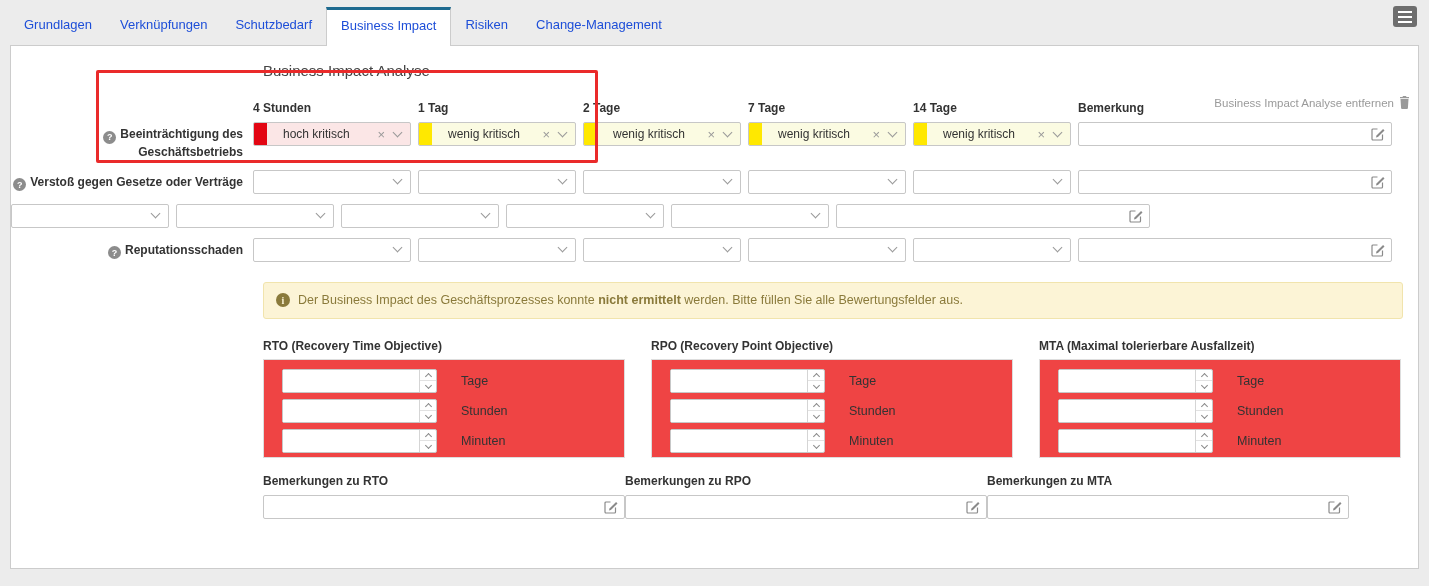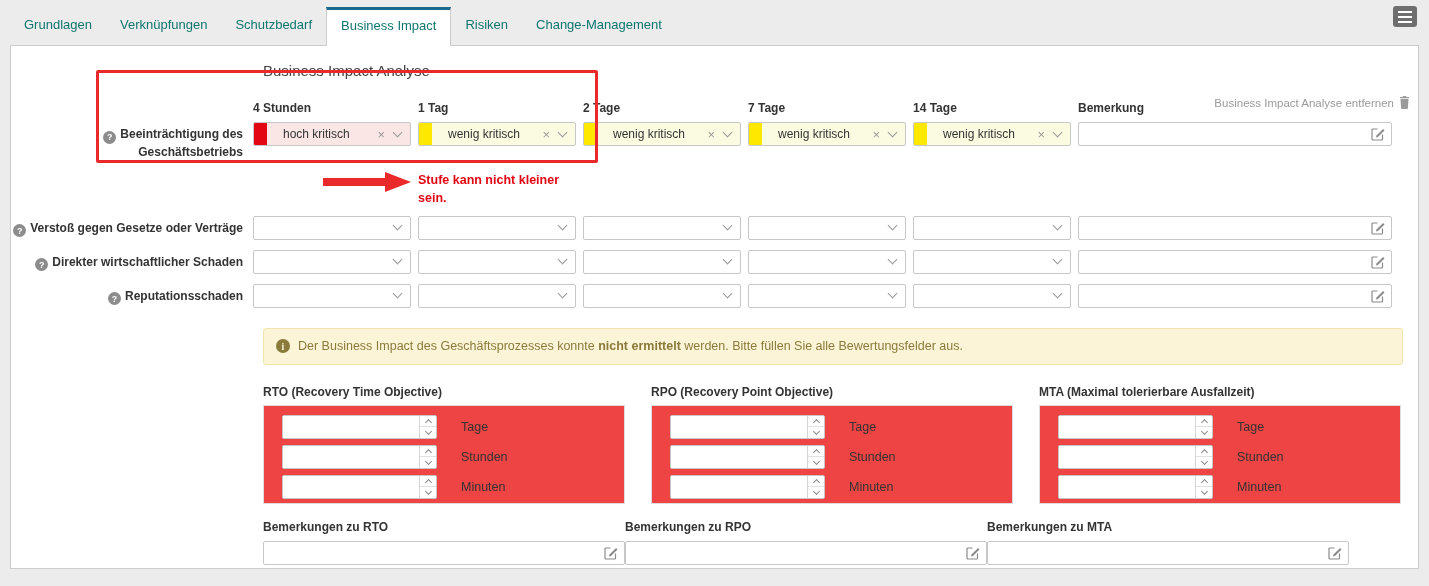--- a/index.html
+++ b/index.html
@@ -6,21 +6,21 @@
   * { box-sizing: border-box; margin: 0; padding: 0; }
   html,body { width:1429px; height:586px; }
   body {
     background:#ececec;
     font-family:"Liberation Sans", sans-serif;
     font-size:13px; color:#333;
     overflow:hidden;
   }
   
   .tabbar { display:flex; align-items:flex-end; height:45px; padding-left:10px; position:relative; }
-  .tab { padding:9px 14px 13px; font-size:13px; color:#0f766e; cursor:pointer; white-space:nowrap; }
+  .tab { padding:9px 14px 13px; font-size:13px; color:#1d4ed8; cursor:pointer; white-space:nowrap; }
   .tab.active {
     background:#fff; border:1px solid #ccc; border-bottom:none;
     border-top:3px solid #1d6a8f; margin-bottom:-1px; z-index:3; padding-top:8px;
   }
   .menu-btn {
     position:absolute; right:12px; top:6px; width:24px; height:21px;
     background:#6e6e6e; border-radius:3px; cursor:pointer;
     display:flex; flex-direction:column; justify-content:center; gap:3px; align-items:center;
   }
   .menu-btn i { display:block; width:14px; height:2px; background:#fff; }
@@ -221,29 +221,20 @@
                   <path fill="none" stroke="#8a8a8a" stroke-width="1.2" d="M11.5 7.5V12a1 1 0 0 1-1 1H2a1 1 0 0 1-1-1V3a1 1 0 0 1 1-1h4.5"></path>
                   <path fill="#8a8a8a" d="M5.5 8.6 12.1 2l1.4 1.4-6.6 6.6-2 .6z"></path>
                 </svg>
             </span>
           </div>
         </div>
 
         <div class="overlay"></div>
       </div>
 
-      <div class="mrow error-row">
-        <div class="lbl"></div>
-        <div class="cell arrow-cell">
-          <svg width="88" height="20" viewBox="0 0 88 20">
-              <path d="M0 6 H62 V0 L88 10 L62 20 V14 H0 Z" fill="#ea2a2a"></path>
-            </svg>
-        </div>
-        <div class="err">Stufe kann nicht kleiner sein.</div>
-      </div>
 
       <div class="mrow vals">
         <div class="lbl">
           <span class="help">?</span><span>Verstoß gegen Gesetze oder Verträge</span>
         </div>
         <div class="cell">
             <div class="sel empty">
               <span class="chev"></span>
             </div>
           </div>
@@ -274,23 +265,20 @@
               <svg width="14" height="14" viewBox="0 0 14 14">
                   <path fill="none" stroke="#8a8a8a" stroke-width="1.2" d="M11.5 7.5V12a1 1 0 0 1-1 1H2a1 1 0 0 1-1-1V3a1 1 0 0 1 1-1h4.5"></path>
                   <path fill="#8a8a8a" d="M5.5 8.6 12.1 2l1.4 1.4-6.6 6.6-2 .6z"></path>
                 </svg>
             </span>
           </div>
         </div>
       </div>
 
       <div class="mrow vals">
-        <div class="lbl">
-          <span class="help">?</span><span>Direkter wirtschaftlicher Schaden</span>
-        </div>
         <div class="cell">
             <div class="sel empty">
               <span class="chev"></span>
             </div>
           </div>
         <div class="cell">
             <div class="sel empty">
               <span class="chev"></span>
             </div>
           </div>

